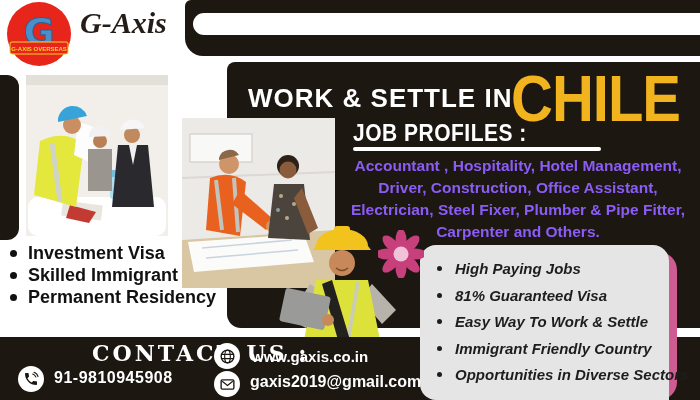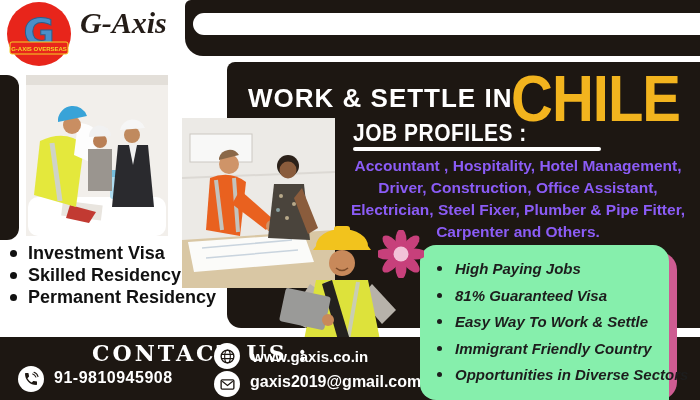--- a/index.html
+++ b/index.html
@@ -41,21 +41,21 @@
   .icon-circle{position:absolute;width:26px;height:26px;border-radius:50%;background:#ffffff;display:flex;align-items:center;justify-content:center;}
   .c-phone{left:18px;top:29px;}
   .c-globe{left:214px;top:6px;}
   .c-mail{left:214px;top:34px;}
   .contact-phone{position:absolute;left:54px;top:32px;font-size:16px;font-weight:bold;color:#ffffff;letter-spacing:.5px;}
   .contact-web{position:absolute;left:252px;top:11px;font-size:15px;font-weight:bold;color:#ffffff;text-align:center;}
   .contact-mail{position:absolute;left:250px;top:36px;font-size:16px;font-weight:bold;color:#ffffff;}
 
   
   .card-shadow{position:absolute;left:433px;top:252px;width:244px;height:148px;background:#CE5C92;border-radius:18px;z-index:6;}
-  .card{position:absolute;left:420px;top:245px;width:249px;height:155px;background:#86efac;border-radius:16px 16px 0 16px;z-index:6;padding-top:15px;box-sizing:border-box;}
+  .card{position:absolute;left:420px;top:245px;width:249px;height:155px;background:#e5e5e5;border-radius:16px 16px 0 16px;z-index:6;padding-top:15px;box-sizing:border-box;}
   .card .item{display:flex;align-items:center;height:17px;margin:0 0 9.5px 17px;}
   .card .dot{width:5px;height:5px;border-radius:50%;background:#1d1d1d;margin-right:13px;flex:none;}
   .card .txt{font-size:15px;font-weight:bold;font-style:italic;color:#1d1d1d;white-space:nowrap;}
   .flower{position:absolute;left:378px;top:230px;z-index:7;}
 </style>
 </head>
 <body>
 
 <div class="canvas">
 
@@ -156,21 +156,21 @@
     <circle cx="52" cy="98" r="6" fill="#c8895a"></circle>
   </svg>
 
   <div class="left-benefits">
     <div class="item">
         <span class="dot"></span>
         <span class="txt">Investment Visa</span>
       </div>
     <div class="item">
         <span class="dot"></span>
-        <span class="txt">Skilled Residency</span>
+        <span class="txt">Skilled Immigrant</span>
       </div>
     <div class="item">
         <span class="dot"></span>
         <span class="txt">Permanent Residency</span>
       </div>
   </div>
 
   <div class="contact-bar">
     <div class="contact-label">CONTACT US :</div>
 

